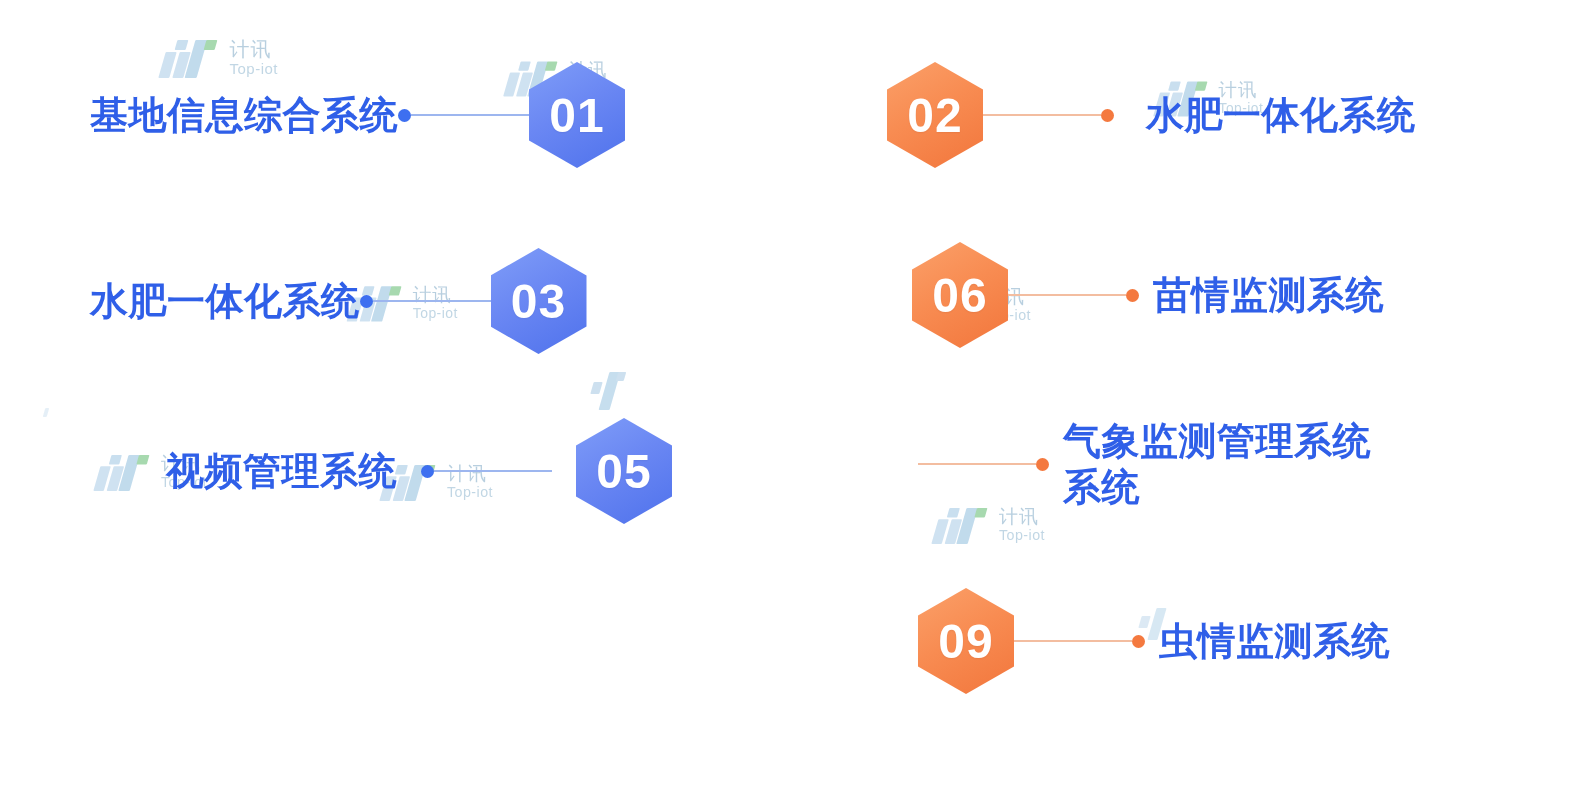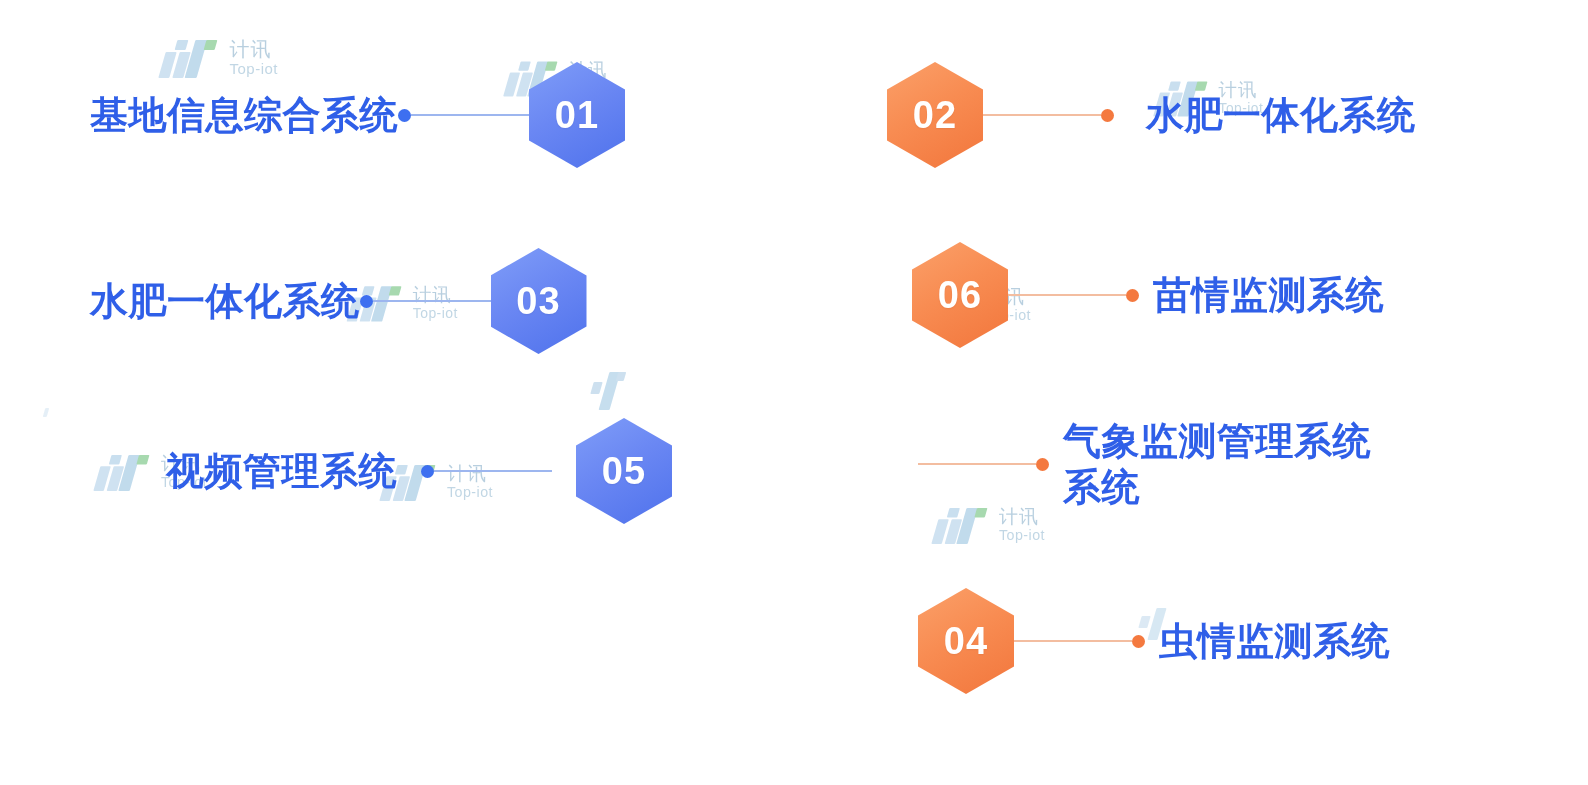--- a/index.html
+++ b/index.html
@@ -105,21 +105,21 @@
     border-radius: 14px;
   }
   .hex.blue {
     background: linear-gradient(150deg, #7f9df8 0%, #6a87f3 45%, #4f72ec 100%);
   }
   .hex.orange {
     background: linear-gradient(150deg, #fba069 0%, #f88c52 45%, #f2763c 100%);
   }
   .hex-num {
     color: #ffffff;
-    font-size: 38px;
+    font-size: 48px;
     font-weight: bold;
     letter-spacing: 1px;
     font-family: "Liberation Sans", "DejaVu Sans", sans-serif;
     text-shadow: 0 1px 2px rgba(0,0,0,0.06);
   }
 
   .connector {
     display: flex;
     align-items: center;
     flex: 0 0 auto;
@@ -221,21 +221,21 @@
     <div class="connector">
       <span class="conn-line orange" style="width:118px;"></span>
       <span class="conn-dot orange"></span>
     </div>
     <div class="label right" style="margin-left:14px;">气象监测管理系统
 系统</div>
   </div>
 
   <div class="node right" style="left:918px; top:588px;">
     <div class="hex orange">
-      <span class="hex-num">04</span>
+      <span class="hex-num">09</span>
     </div>
     <div class="connector">
       <span class="conn-line orange" style="width:118px;"></span>
       <span class="conn-dot orange"></span>
     </div>
     <div class="label right" style="margin-left:14px;">虫情监测系统</div>
   </div>
 
   <div class="wm" style="left:160px; top:38px; transform:scale(1.0);">
     <span class="wm-marks">

